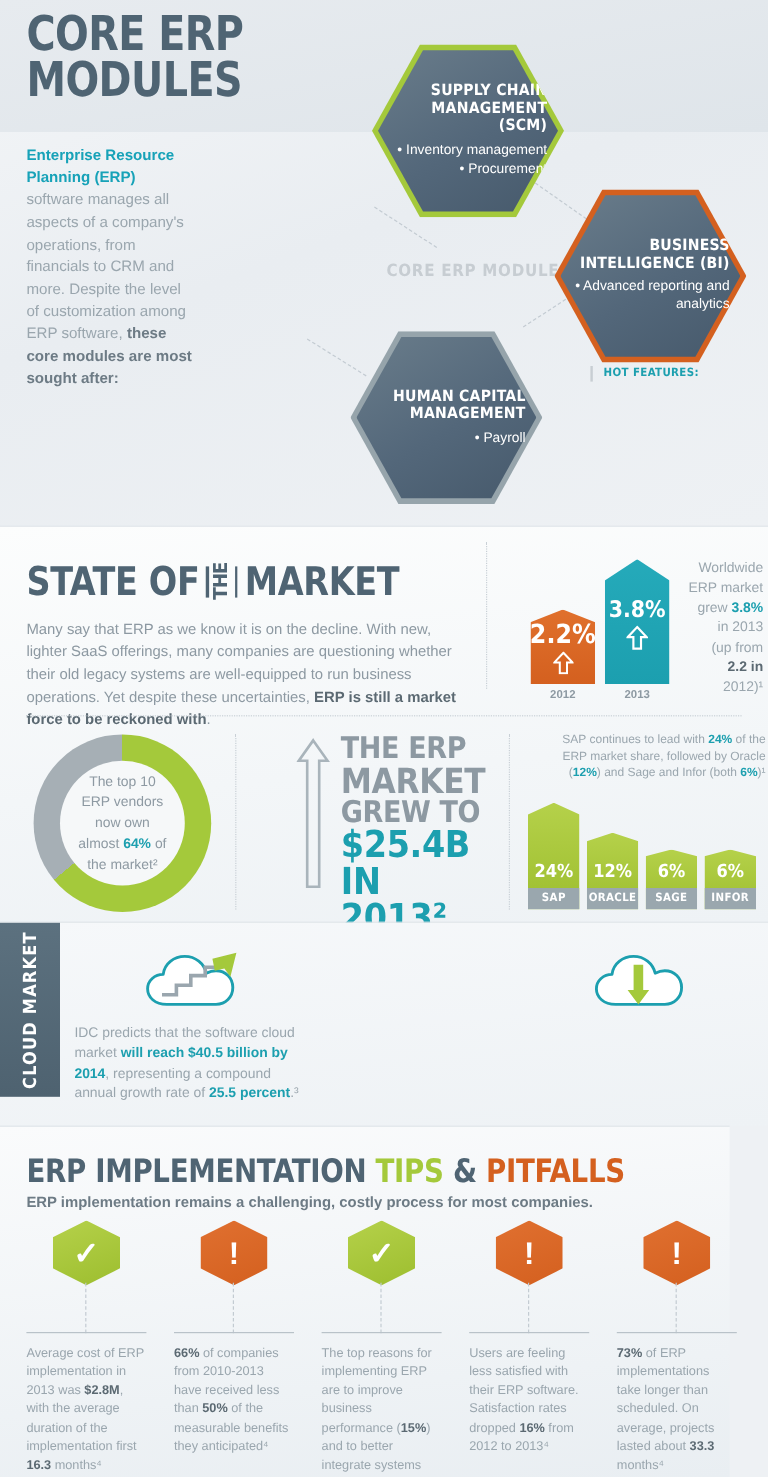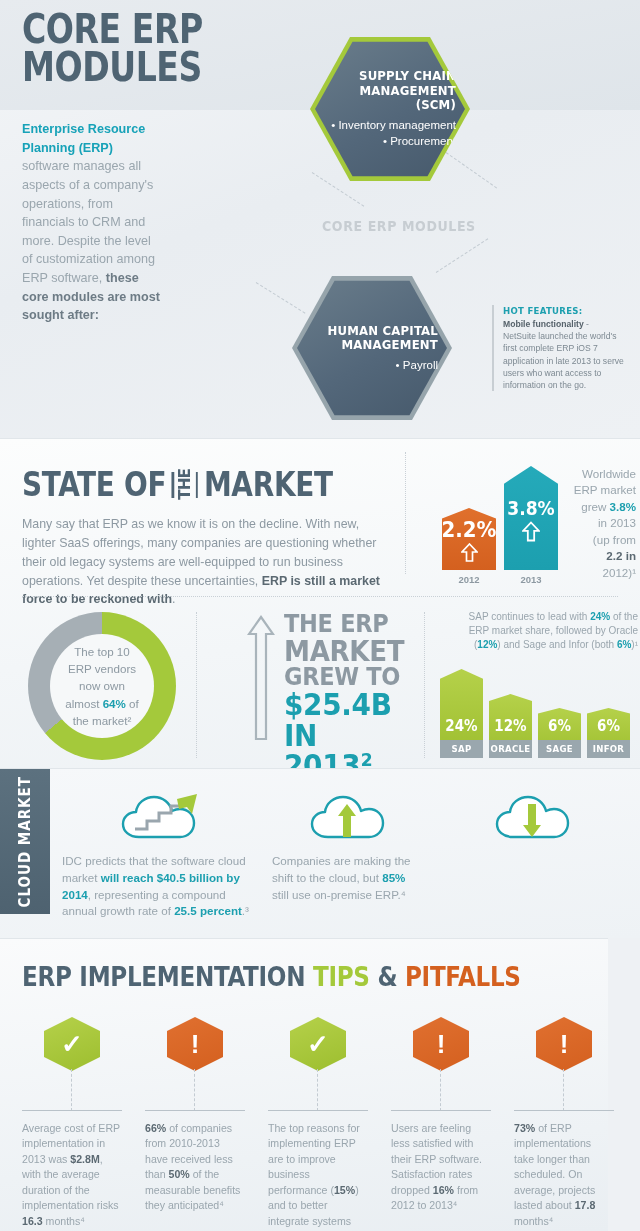--- a/index.html
+++ b/index.html
@@ -247,34 +247,42 @@
       <div class="hex-content">
         <h3>SUPPLY CHAIN MANAGEMENT (SCM)</h3>
         <ul>
           <li>• <span>Inventory management</span></li>
           <li>• <span>Procurement</span></li>
         </ul>
       </div>
     </div>
 
 
+    <div class="hex" id="hex-bi">
+      <div class="hex-inner"></div>
+      <div class="hex-content">
+        <h3>BUSINESS INTELLIGENCE (BI)</h3>
+        <ul>
+          <li>• <span>Advanced reporting and analytics</span></li>
+        </ul>
+      </div>
+    </div>
 
     <div class="hex" id="hex-hcm">
       <div class="hex-inner"></div>
       <div class="hex-content">
         <h3>HUMAN CAPITAL MANAGEMENT</h3>
         <ul>
           <li>• <span>Payroll</span></li>
         </ul>
       </div>
     </div>
 
     <div class="hot">
       <div class="ht">HOT FEATURES:</div>
-      <div class="hb"><b>Mobile functionality</b><span> - NetSuite launched the world's first complete ERP iOS 7 application in late 2013 to serve users who want access to information on the go.</span></div>
     </div>
   </div>
 
   <div class="sec-market">
     <div class="sotm-title">
       <span>STATE OF</span>
       <span class="the-box">
         <span class="the-bar"></span>
         <span class="the-rot">THE</span>
         <span class="the-bar"></span>
@@ -359,46 +367,40 @@
 
     <div class="cloud-col" style="left:62px; width:200px;">
       <svg width="90" height="56" viewBox="0 0 90 56" style="display:block;margin:0 auto;">
         <path d="M22 48 C12 48 6 42 6 35 C6 28 12 23 19 23 C20 14 28 8 37 8 C46 8 53 14 55 22 C57 21 60 20 63 20 C71 20 77 26 77 34 C77 42 71 48 63 48 Z" fill="#ffffff" stroke="#1C9FAF" stroke-width="2.4" stroke-linejoin="round"></path>
         <polyline points="18,40 30,40 30,32 42,32 42,24 54,24 54,17 66,17" fill="none" stroke="#9aa6ae" stroke-width="3"></polyline>
         <path d="M60 10 L80 5 L75 25 L70 18 L62 20 Z" fill="#A4C93B"></path>
       </svg>
       <p><span>IDC predicts that the software cloud market </span><b>will reach $40.5 billion by 2014</b><span>, representing a compound annual growth rate of </span><b>25.5 percent</b><span>.³</span></p>
     </div>
 
-    <div class="cloud-col" style="left:272px; width:150px;">
-      <svg width="82" height="56" viewBox="0 0 82 56" style="display:block;margin:0 auto;">
-        <path d="M22 48 C12 48 6 42 6 35 C6 28 12 23 19 23 C20 14 28 8 37 8 C46 8 53 14 55 22 C57 21 60 20 63 20 C71 20 77 26 77 34 C77 42 71 48 63 48 Z" fill="#ffffff" stroke="#1C9FAF" stroke-width="2.4" stroke-linejoin="round"></path>
-        <path d="M41 15 L50 27 L45 27 L45 48 L37 48 L37 27 L32 27 Z" fill="#A4C93B"></path>
-      </svg>
-      <p><span>Companies are making the shift to the cloud, but </span><b>85%</b><span> still use on-premise ERP.⁴</span></p>
-    </div>
 
     <div class="cloud-col" style="left:434px; width:196px;">
       <svg width="82" height="56" viewBox="0 0 82 56" style="display:block;margin:0 auto;">
         <path d="M22 48 C12 48 6 42 6 35 C6 28 12 23 19 23 C20 14 28 8 37 8 C46 8 53 14 55 22 C57 21 60 20 63 20 C71 20 77 26 77 34 C77 42 71 48 63 48 Z" fill="#ffffff" stroke="#1C9FAF" stroke-width="2.4" stroke-linejoin="round"></path>
         <path d="M41 48 L50 36 L45 36 L45 15 L37 15 L37 36 L32 36 Z" fill="#A4C93B"></path>
       </svg>
     </div>
   </div>
 
   <div class="sec-tips">
     <div class="tips-title"><span>ERP IMPLEMENTATION </span><span class="g">TIPS</span><span> &amp; </span><span class="o">PITFALLS</span></div>
+    <div class="tips-sub">ERP implementation remains a challenging, costly process for most companies.</div>
 
     <div class="tip" style="left:22px; top:78px;">
       <div class="tip-hex green">
           <span class="gl">✓</span>
         </div>
       <div class="stem"></div>
       <div class="rule"></div>
-      <div class="txt"><span>Average cost of ERP implementation in 2013 was </span><b>$2.8M</b><span>, with the average duration of the implementation risks </span><b>16.3</b><span> months⁴</span></div>
+      <div class="txt"><span>Average cost of ERP implementation in 2013 was </span><b>$2.8M</b><span>, with the average duration of the implementation first </span><b>16.3</b><span> months⁴</span></div>
     </div>
 
     <div class="tip" style="left:145px; top:78px;">
       <div class="tip-hex orange">
           <span class="gl">!</span>
         </div>
       <div class="stem"></div>
       <div class="rule"></div>
       <div class="txt"><b>66%</b><span> of companies from 2010-2013 have received less than </span><b>50%</b><span> of the measurable benefits they anticipated⁴</span></div>
     </div>
@@ -420,17 +422,17 @@
       <div class="rule"></div>
       <div class="txt"><span>Users are feeling less satisfied with their ERP software. Satisfaction rates dropped </span><b>16%</b><span> from 2012 to 2013⁴</span></div>
     </div>
 
     <div class="tip" style="left:514px; top:78px;">
       <div class="tip-hex orange">
           <span class="gl">!</span>
         </div>
       <div class="stem"></div>
       <div class="rule"></div>
-      <div class="txt"><b>73%</b><span> of ERP implementations take longer than scheduled. On average, projects lasted about </span><b>17.8</b><span> months⁴</span></div>
+      <div class="txt"><b>73%</b><span> of ERP implementations take longer than scheduled. On average, projects lasted about </span><b>33.3</b><span> months⁴</span></div>
     </div>
   </div>
 
 </div>
 
 </body></html>

